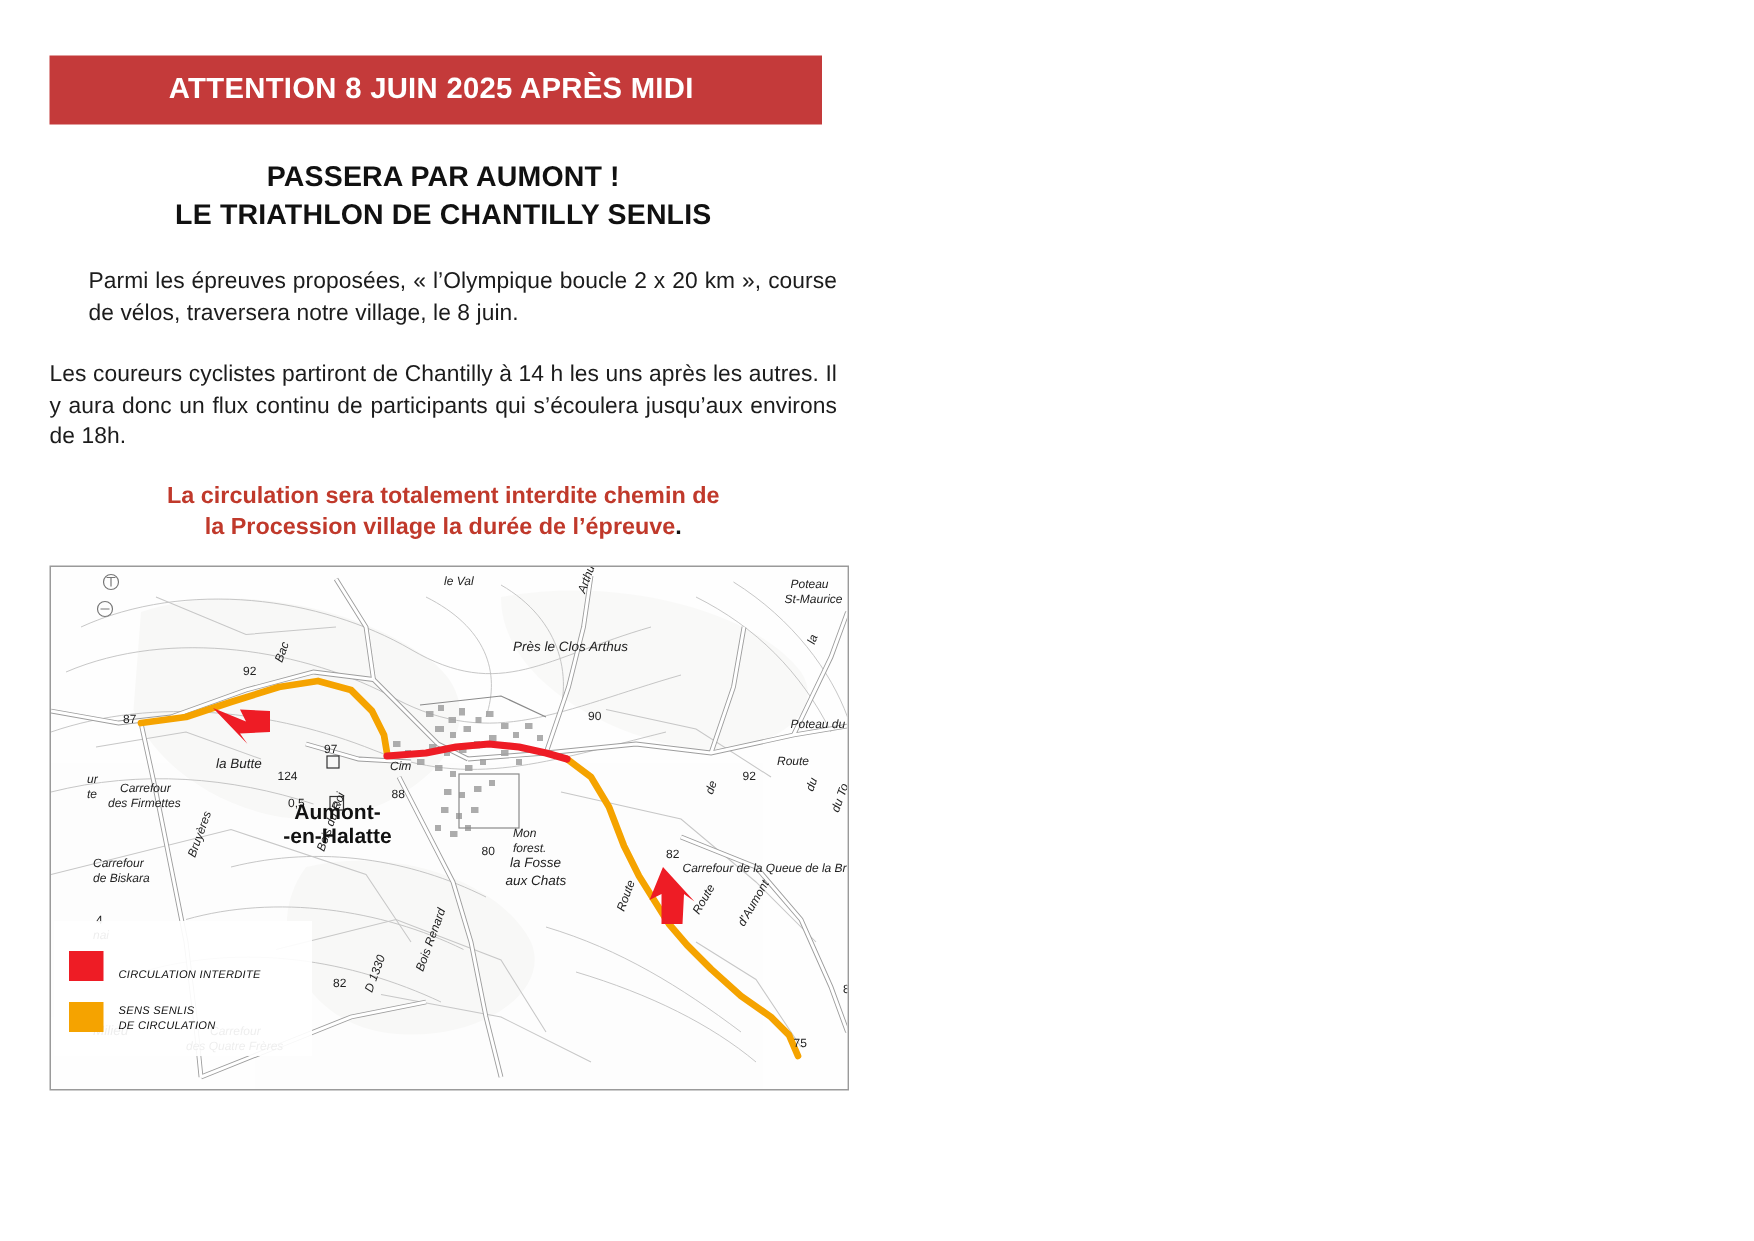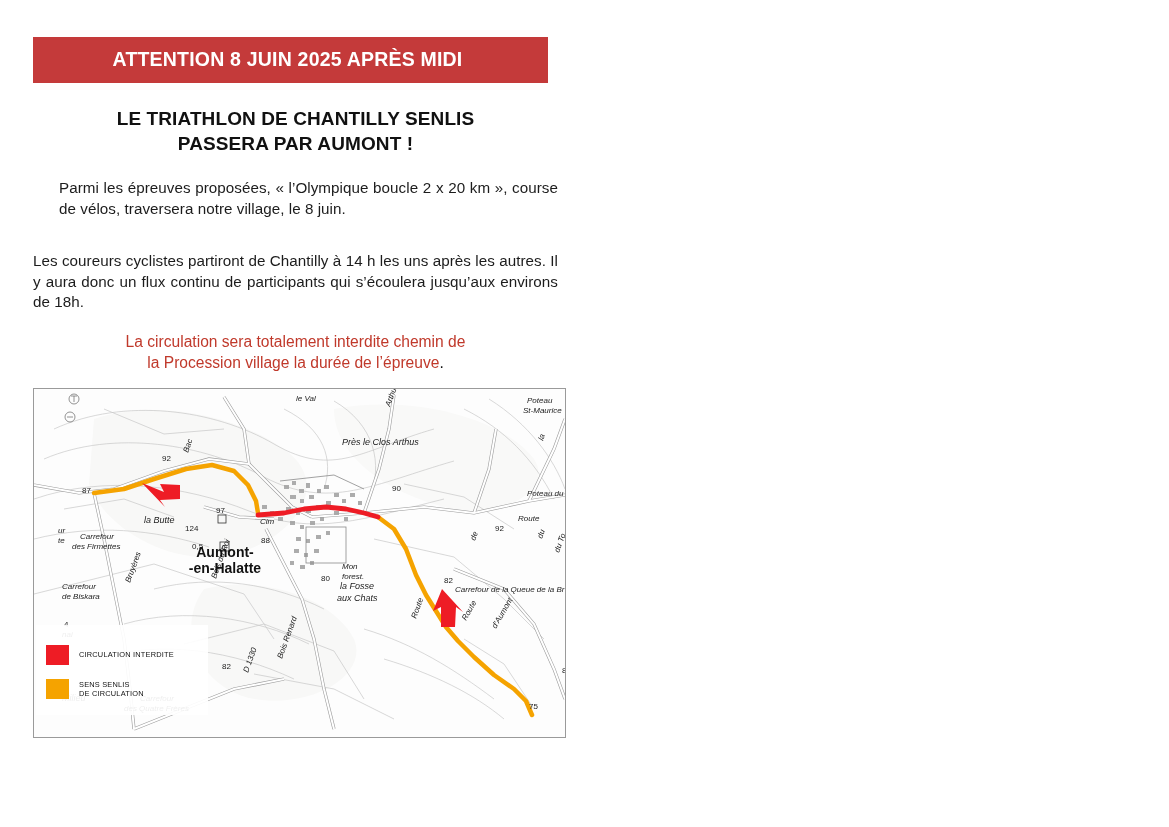--- a/index.html
+++ b/index.html
@@ -49,29 +49,29 @@
     color: #111111;
     margin-top: 23px;
     line-height: 1.32;
     letter-spacing: 0.1px;
   }
 
   .para {
     font-size: 15.2px;
     line-height: 1.35;
     color: #1c1c1c;
-    margin-top: 32px;
+    margin-top: 21px;
     text-align: justify;
     letter-spacing: 0.05px;
   }
   .para.first { margin-top: 22px; margin-left: 26px; }
 
   .warning {
     color: #c0392b;
-    font-weight: normal;
+    font-weight: bold;
     font-size: 15.6px;
     line-height: 1.38;
     text-align: center;
     margin-top: 18px;
   }
   .warning .tail { color: #111111; }
 
   .oneway {
     text-align: center;
     font-weight: bold;
@@ -98,22 +98,23 @@
     position: absolute;
     left: 2px;
     bottom: 22px;
     width: 172px;
     background: rgba(255,255,255,0.92);
     padding: 6px 4px;
     box-sizing: border-box;
   }
   .legend-row {
     display: flex;
-    align-items: center;
+    align-items: flex-end;
     margin: 14px 0 10px 6px;
+    font-style: italic;
   }
   .legend-swatch {
     width: 23px; height: 20px;
     flex: 0 0 auto;
     margin-right: 10px;
   }
   .legend-swatch.red { background: #ee1c25; }
   .legend-swatch.orange { background: #f5a300; }
   .legend-text {
     font-size: 7.4px;
@@ -135,22 +136,22 @@
 </style>
 </head>
 <body>
 
 <div class="page">
   <div class="content">
 
     <div class="banner">ATTENTION 8 JUIN 2025 APRÈS MIDI</div>
 
     <div class="headline">
+      <div>PASSERA PAR AUMONT !</div>
       <div>LE TRIATHLON DE CHANTILLY SENLIS</div>
-      <div>PASSERA PAR AUMONT !</div>
     </div>
 
     <p class="para first">Parmi les épreuves proposées, « l’Olympique boucle 2 x 20 km », course de vélos, traversera notre village, le 8 juin.</p>
     <p class="para">Les coureurs cyclistes partiront de Chantilly à 14 h les uns après les autres. Il y aura donc un flux continu de participants qui s’écoulera jusqu’aux environs de 18h.</p>
 
     <div class="warning">
       <span>La circulation sera totalement interdite chemin de</span><br>
       <span>la Procession village la durée de l’épreuve</span><span class="tail">.</span>
     </div>
 

